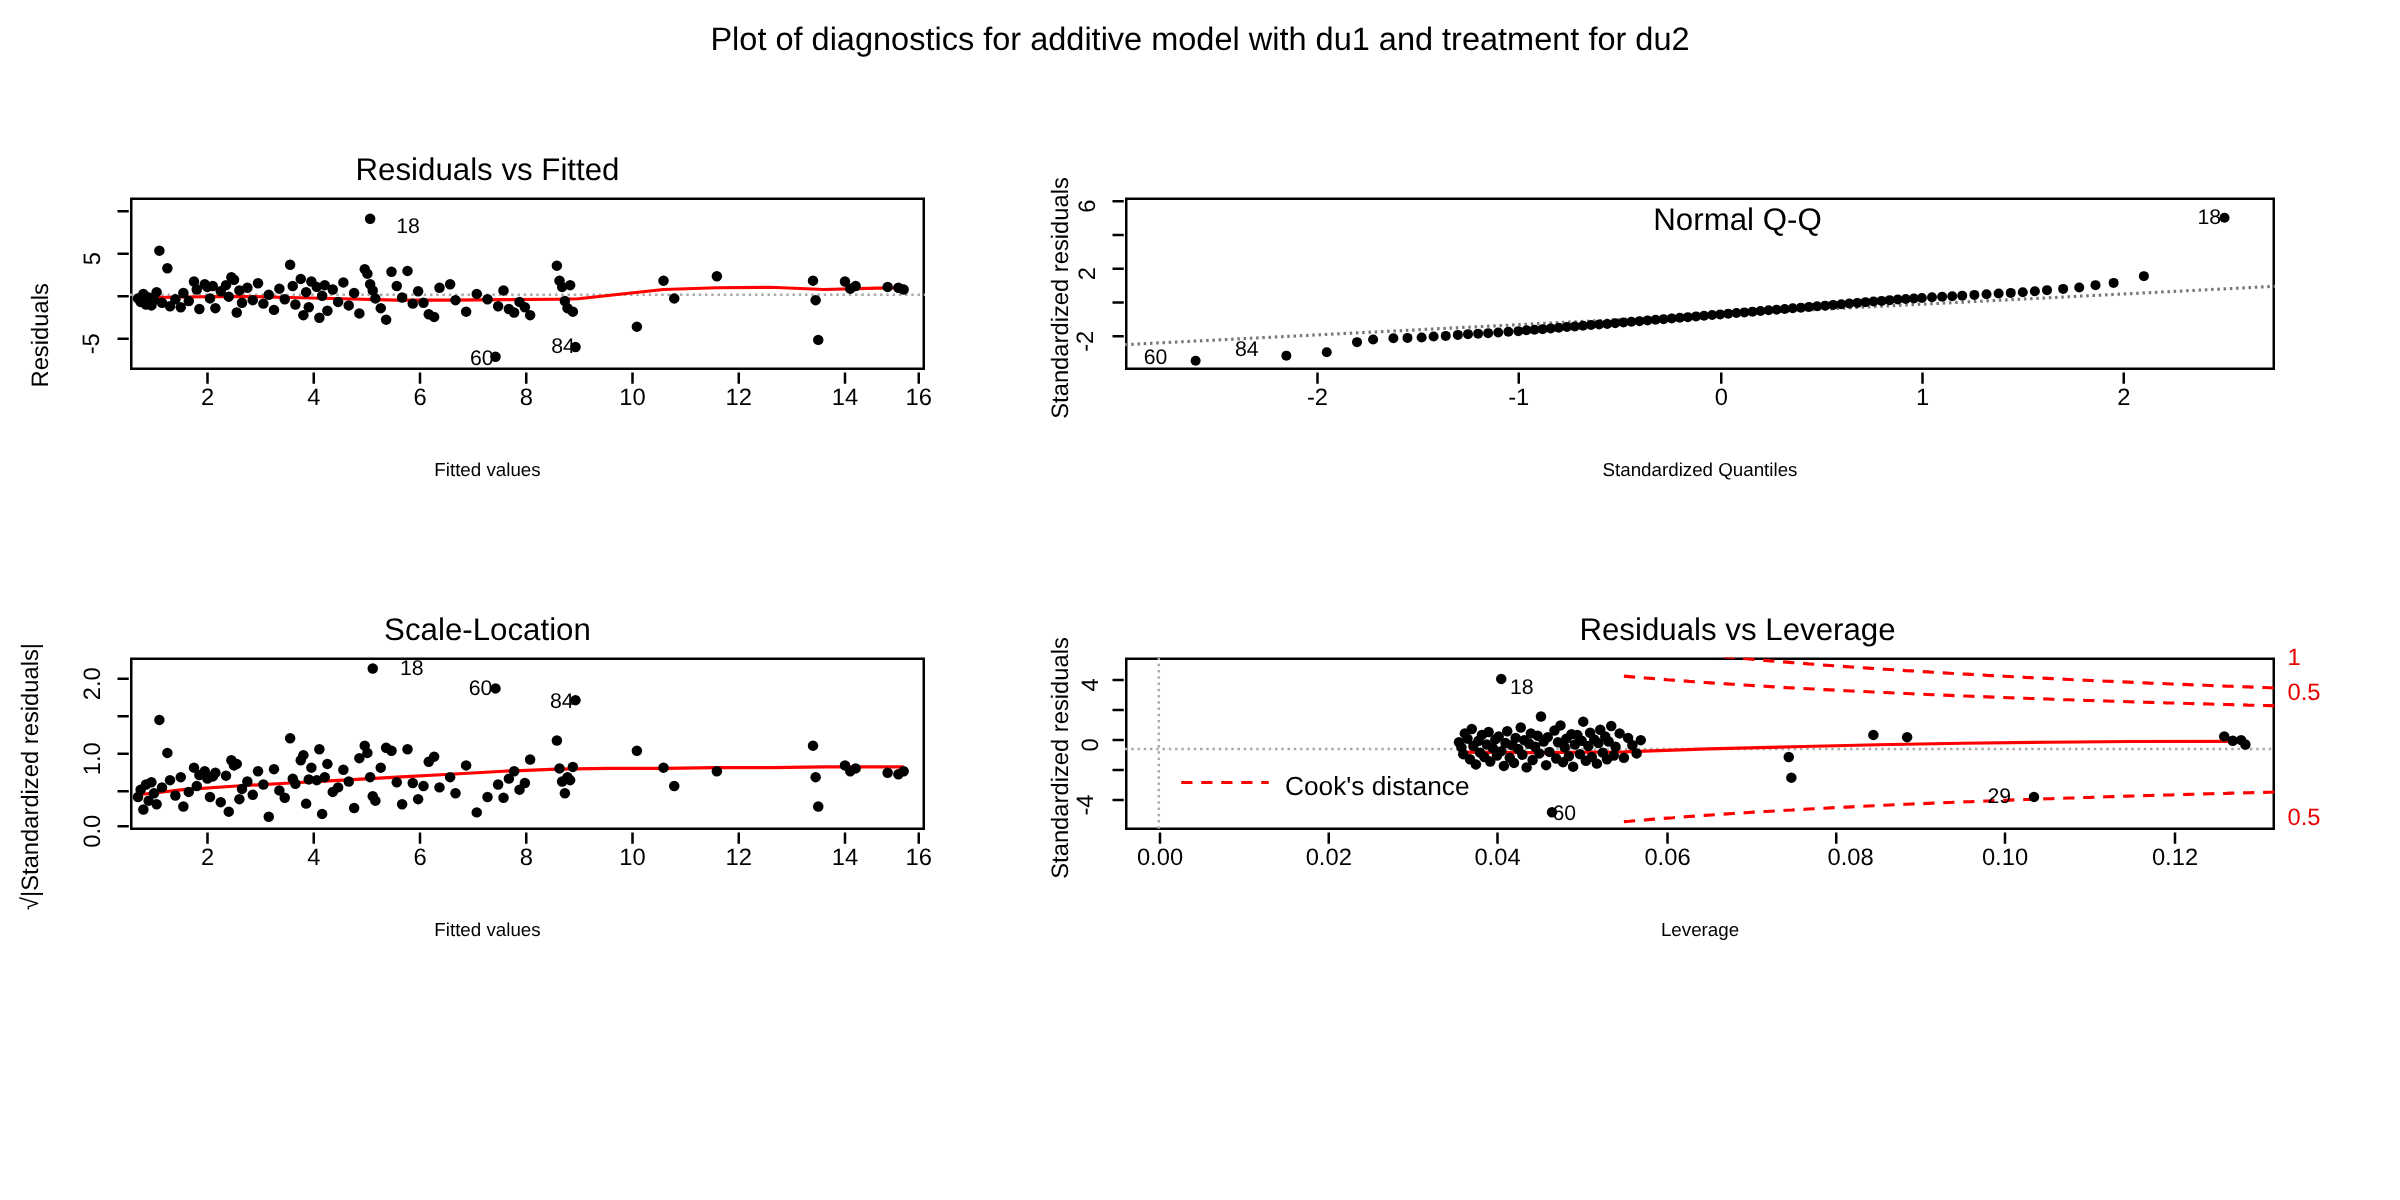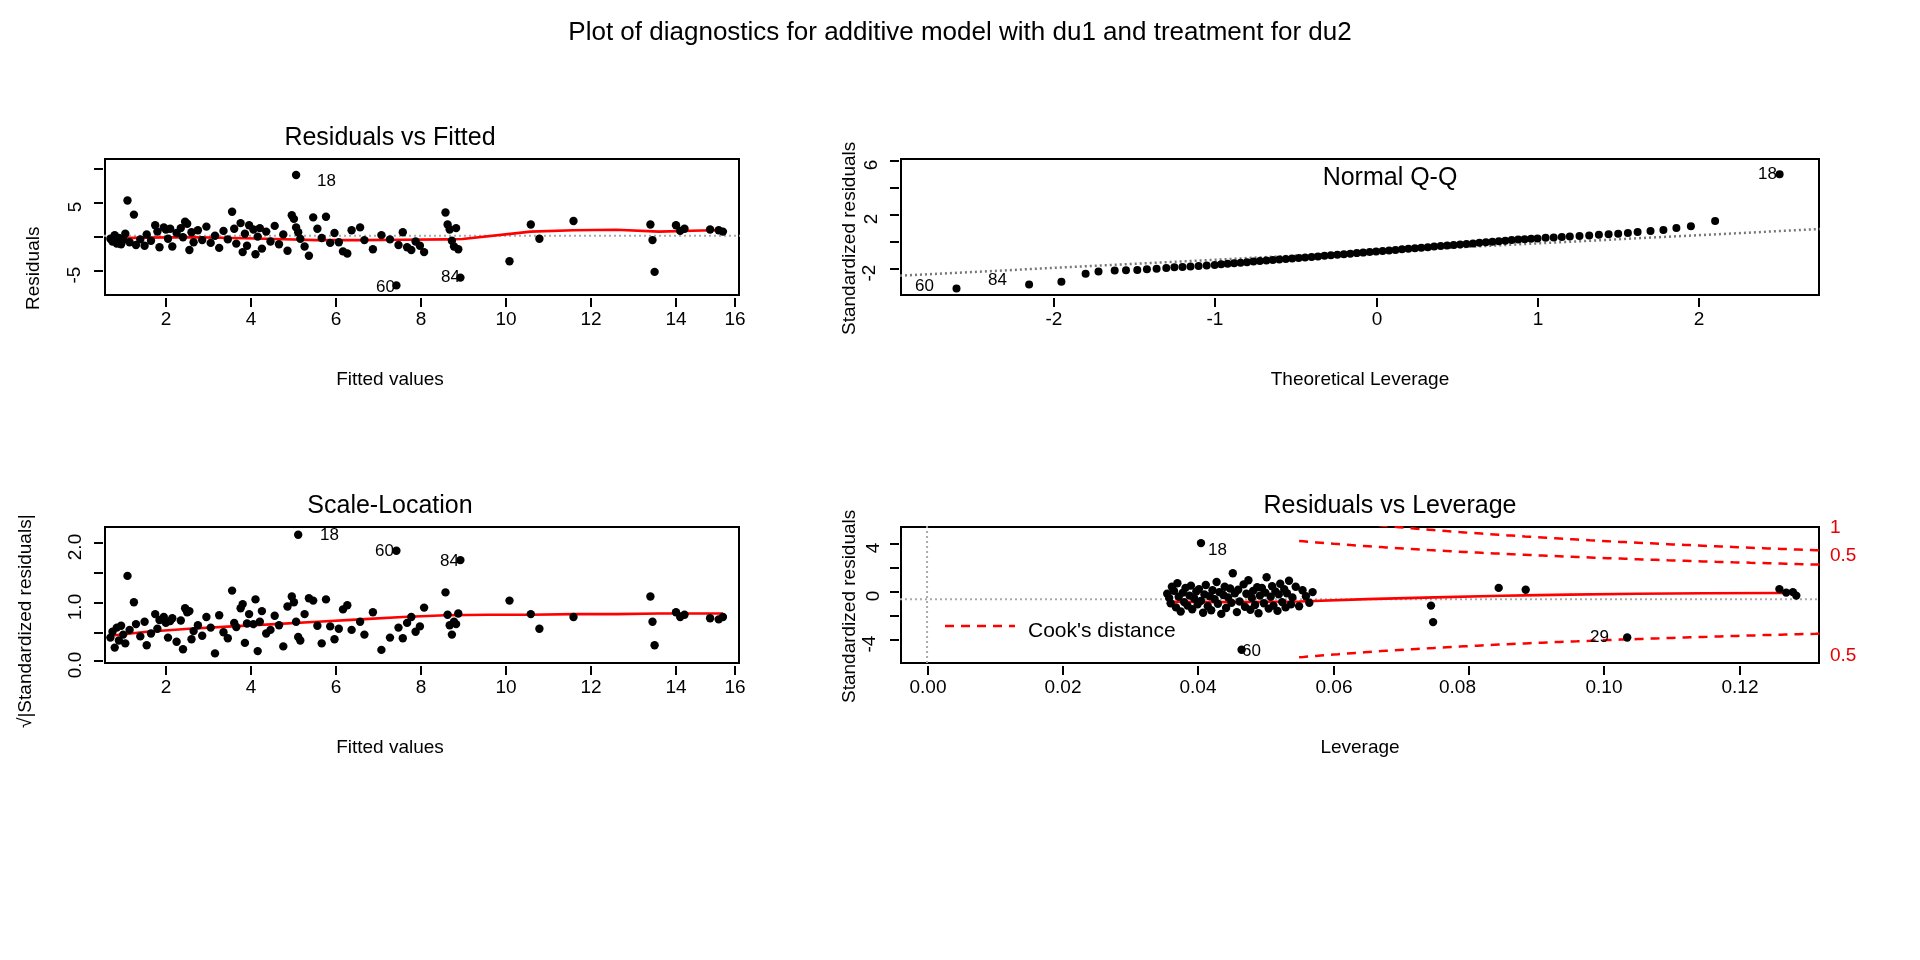--- a/index.html
+++ b/index.html
@@ -12,21 +12,21 @@
   }
 
   .panel{position:absolute;}
   .plot-title{
     position:absolute;text-align:center;font-size:25px;color:#000;white-space:nowrap;
   }
   .plot-box{
     position:absolute;border:2px solid #000;background:transparent;box-sizing:border-box;
   }
   .axis-label{
-    position:absolute;font-size:19px;color:#000;white-space:nowrap;text-align:center;
+    position:absolute;font-size:15px;color:#000;white-space:nowrap;text-align:center;
   }
   .ylab-rot{
     position:absolute;font-size:19px;color:#000;white-space:nowrap;
     transform-origin:0 0;transform:rotate(-90deg);
   }
   .tick-lab{
     position:absolute;font-size:19px;color:#000;white-space:nowrap;
   }
   .tick-lab-y{
     position:absolute;font-size:19px;color:#000;white-space:nowrap;
@@ -207,21 +207,21 @@
       </svg>
 
     <div class="ptlabel" style="left:317px;top:61px;">18</div>
     <div class="ptlabel" style="left:376px;top:167px;">60</div>
     <div class="ptlabel" style="left:441px;top:157px;">84</div>
   </div>
 
   <div class="panel" style="left:790px;top:110px;width:1130px;height:300px;">
     <div class="plot-title" style="left:100px;top:12px;width:1000px;margin-top:40px;">Normal Q-Q</div>
     <div class="ylab-rot" style="left:48px;top:225px;">Standardized residuals</div>
-    <div class="axis-label" style="left:320px;top:258px;width:500px;">Theoretical Leverage</div>
+    <div class="axis-label" style="left:320px;top:258px;width:500px;">Standardized Quantiles</div>
 
     <div class="plot-box" style="left:110px;top:48px;width:920px;height:138px;"></div>
 
     <div class="tick tick-y" style="left:100px;top:50px;"></div>
     <div class="tick tick-y" style="left:100px;top:77px;"></div>
     <div class="tick tick-y" style="left:100px;top:104px;"></div>
     <div class="tick tick-y" style="left:100px;top:131px;"></div>
     <div class="tick tick-y" style="left:100px;top:158px;"></div>
     <div class="tick-lab-y" style="left:66px;top:44px;width:30px;text-align:center;">6</div>
     <div class="tick-lab-y" style="left:66px;top:98px;width:30px;text-align:center;">2</div>
@@ -514,21 +514,21 @@
     <div class="tick tick-x" style="left:272px;top:188px;"></div>
     <div class="tick tick-x" style="left:407px;top:188px;"></div>
     <div class="tick tick-x" style="left:543px;top:188px;"></div>
     <div class="tick tick-x" style="left:678px;top:188px;"></div>
     <div class="tick tick-x" style="left:813px;top:188px;"></div>
     <div class="tick tick-x" style="left:949px;top:188px;"></div>
     <div class="tick-lab" style="left:108px;top:198px;width:60px;text-align:center;">0.00</div>
     <div class="tick-lab" style="left:243px;top:198px;width:60px;text-align:center;">0.02</div>
     <div class="tick-lab" style="left:378px;top:198px;width:60px;text-align:center;">0.04</div>
     <div class="tick-lab" style="left:514px;top:198px;width:60px;text-align:center;">0.06</div>
-    <div class="tick-lab" style="left:649px;top:198px;width:60px;text-align:left;">0.08</div>
+    <div class="tick-lab" style="left:649px;top:198px;width:60px;text-align:right;">0.08</div>
     <div class="tick-lab" style="left:784px;top:198px;width:60px;text-align:center;">0.10</div>
     <div class="tick-lab" style="left:920px;top:198px;width:60px;text-align:center;">0.12</div>
 
     <svg id="svg-p4" width="1130" height="300">
         <clipPath id="svg-p4-clip">
           <rect x="110" y="48" width="920" height="138"></rect>
         </clipPath>
         <g clip-path="url(#svg-p4-clip)">
           <line x1="110" y1="121.12820512820512" x2="1030" y2="121.12820512820512" stroke="#AAAAAA" stroke-width="2" stroke-dasharray="2,3"></line>
           <line x1="137.05882352941177" y1="48" x2="137.05882352941177" y2="186" stroke="#AAAAAA" stroke-width="2" stroke-dasharray="2,3"></line>

